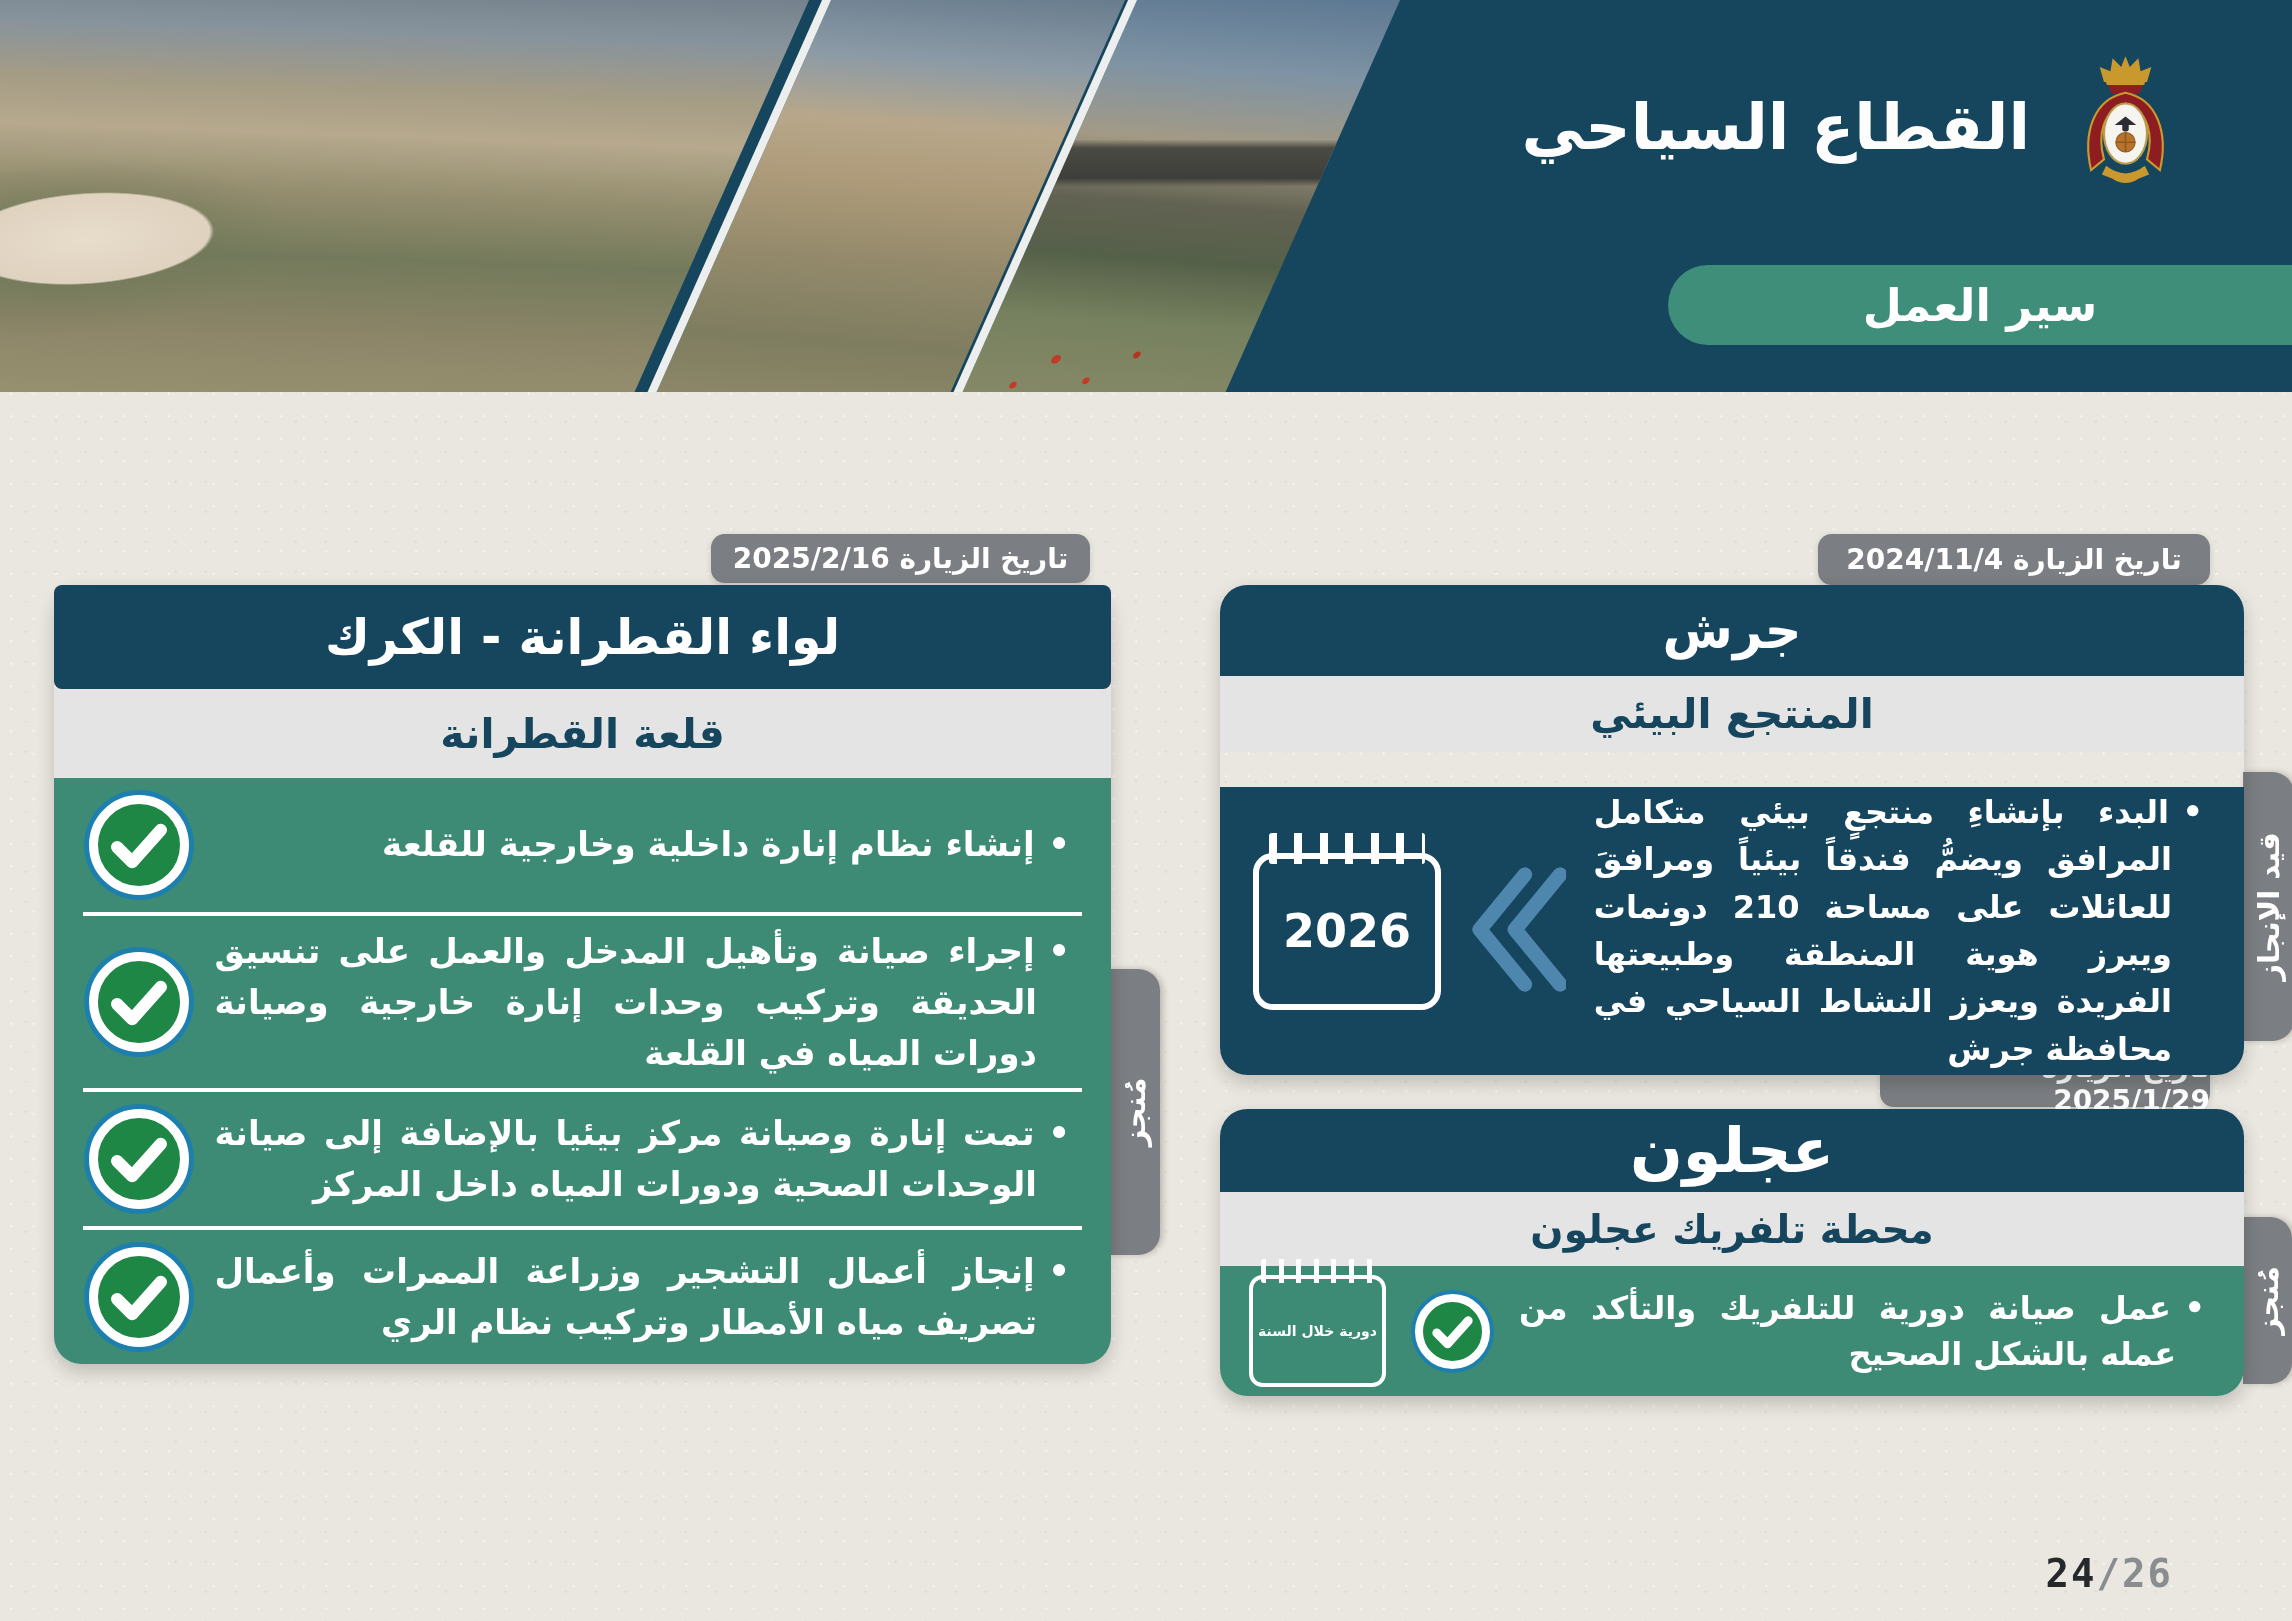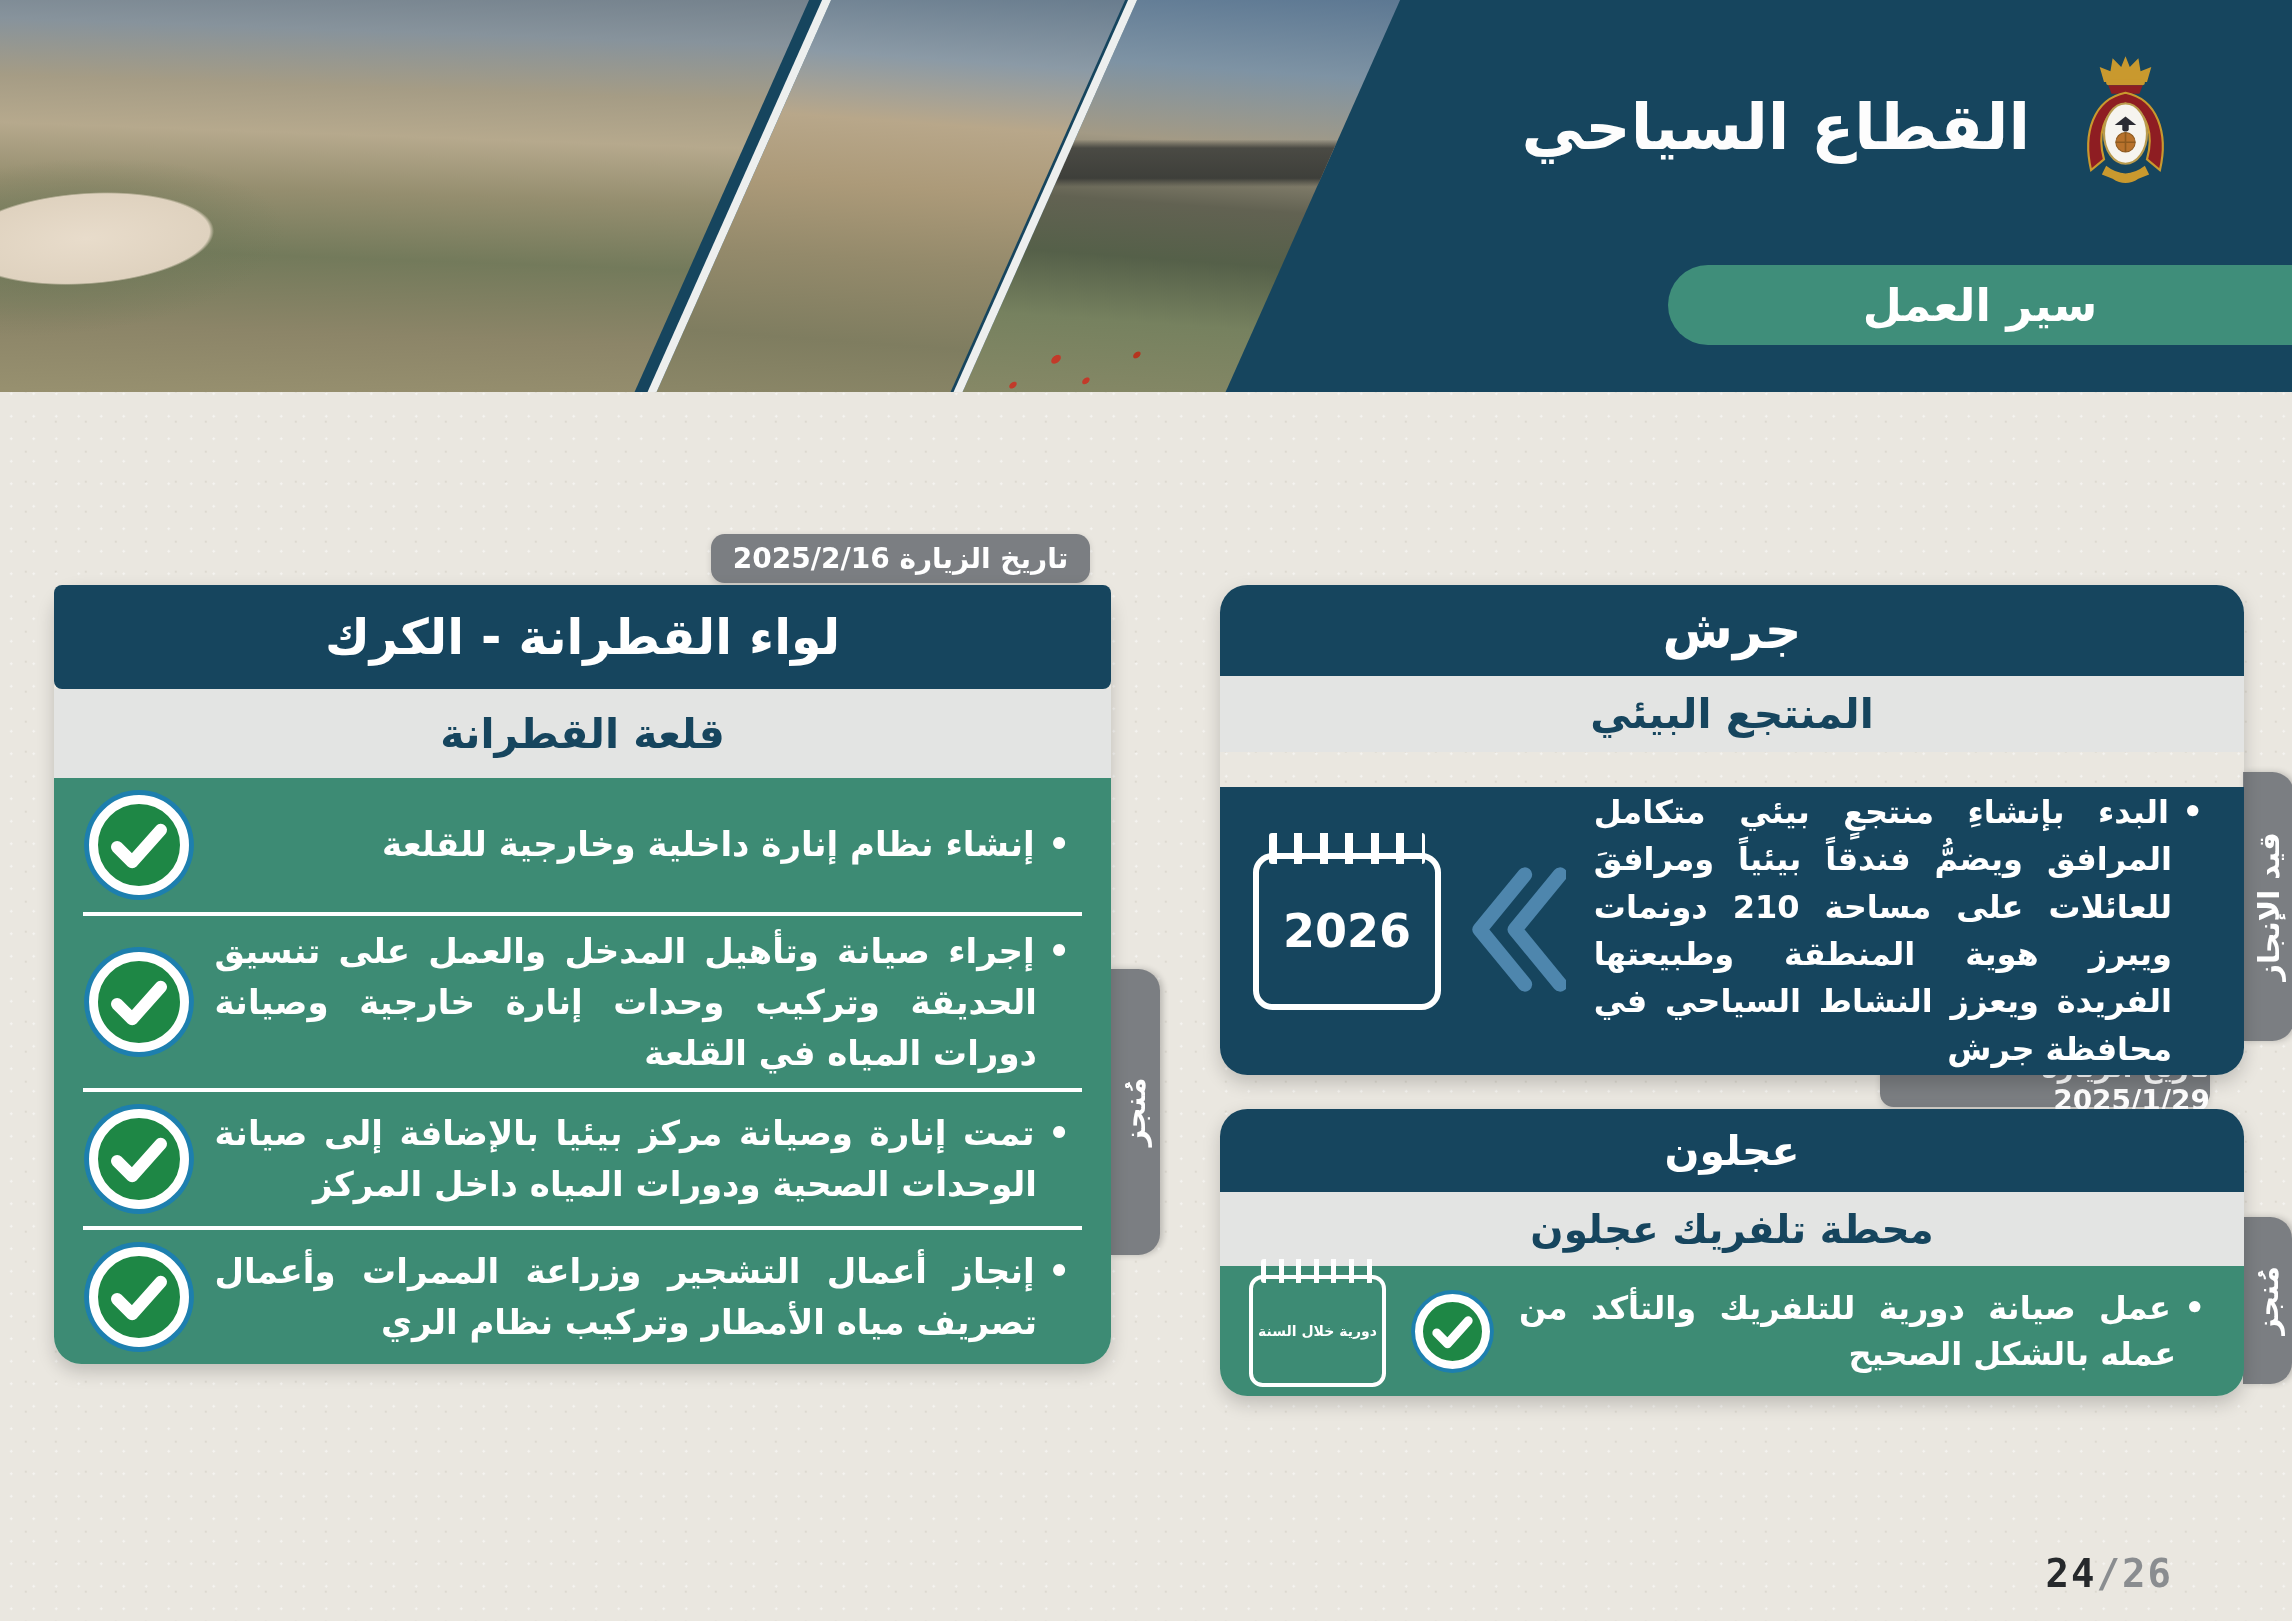--- a/index.html
+++ b/index.html
@@ -76,21 +76,21 @@
   .card-jerash .card-header{height:91px;font-size:51px;}
   .card-jerash .card-sub{height:76px;font-size:41px;}
   .card-jerash .card-body{height:288px;display:flex;align-items:center;gap:27.4px;padding:0 41px 0 33px;box-sizing:border-box;}
   .jerash-text{flex:1;font-size:32px;line-height:1.48;text-align:justify;text-indent:-31px;padding-right:31px;}
   .chevrons{flex:none;}
   .cal-year{width:176px;height:145px;font-size:46px;}
   .tab-jerash{left:2243px;top:1041px;width:269px;height:51px;}
   
   .badge-ajloun{left:1880px;top:1060px;width:330px;height:47px;}
   .card-ajloun{left:1220px;top:1109px;width:1024px;}
-  .card-ajloun .card-header{height:83px;font-size:41px;}
+  .card-ajloun .card-header{height:83px;font-size:62px;}
   .card-ajloun .card-sub{height:74px;font-size:39px;}
   .card-ajloun .card-body{height:130px;display:flex;align-items:center;gap:29px;padding:0 39px 0 29px;box-sizing:border-box;}
   .ajloun-text{flex:1;font-size:32px;line-height:1.45;text-align:justify;text-indent:-29px;padding-right:29px;}
   .card-ajloun .check{width:59px;height:59px;border-width:8.8px;box-shadow:0 0 0 3.9px #1d7fae;}
   .cal-small{width:129px;height:104px;border-width:4.9px;border-radius:13.7px;font-size:14px;}
   .cal-small::before{top:-19.6px;height:23.5px;left:7.8px;right:7.8px;
     background:repeating-linear-gradient(90deg,#ffffff 0 4.9px,transparent 4.9px 17.6px);}
   .tab-ajloun{left:2243px;top:1384px;width:167px;height:49px;}
   
   .page-num{position:absolute;right:120px;bottom:25.5px;direction:ltr;display:flex;align-items:baseline;
@@ -122,20 +122,21 @@
         <circle cx="60" cy="86" r="9" fill="#b8722c" stroke="#8e5a1f"></circle>
         <path d="M51 86 h18 M60 77 v18" stroke="#8e5a1f" stroke-width="1.5" fill="none"></path>
         <path d="M42 108 q18 14 36 0 l4 8 -10 4 q-12 8 -24 0 l-10 -4z" fill="#c9992e"></path>
       </svg>
     </div>
 
     <div class="header-title">القطاع السياحي</div>
     <div class="pill">سير العمل</div>
   </div>
 
+  <div class="date-badge badge-jerash">تاريخ الزيارة 2024/11/4</div>
 
   <div class="side-tab tab-jerash">قيد الإنجاز</div>
 
   <div class="card card-jerash">
     <div class="card-header">جرش</div>
     <div class="card-sub">المنتجع البيئي</div>
     <div class="card-body body-navy">
       <div class="jerash-text"><span class="dot">•</span><span>البدء بإنشاءِ منتجعٍ بيئي متكامل المرافق ويضمُّ فندقاً بيئياً ومرافقَ للعائلات على مساحة 210 دونمات ويبرز هوية المنطقة وطبيعتها الفريدة ويعزز النشاط السياحي في محافظة جرش</span></div>
       <div class="chevrons">
         <svg width="98" height="137" viewBox="0 0 100 140">

